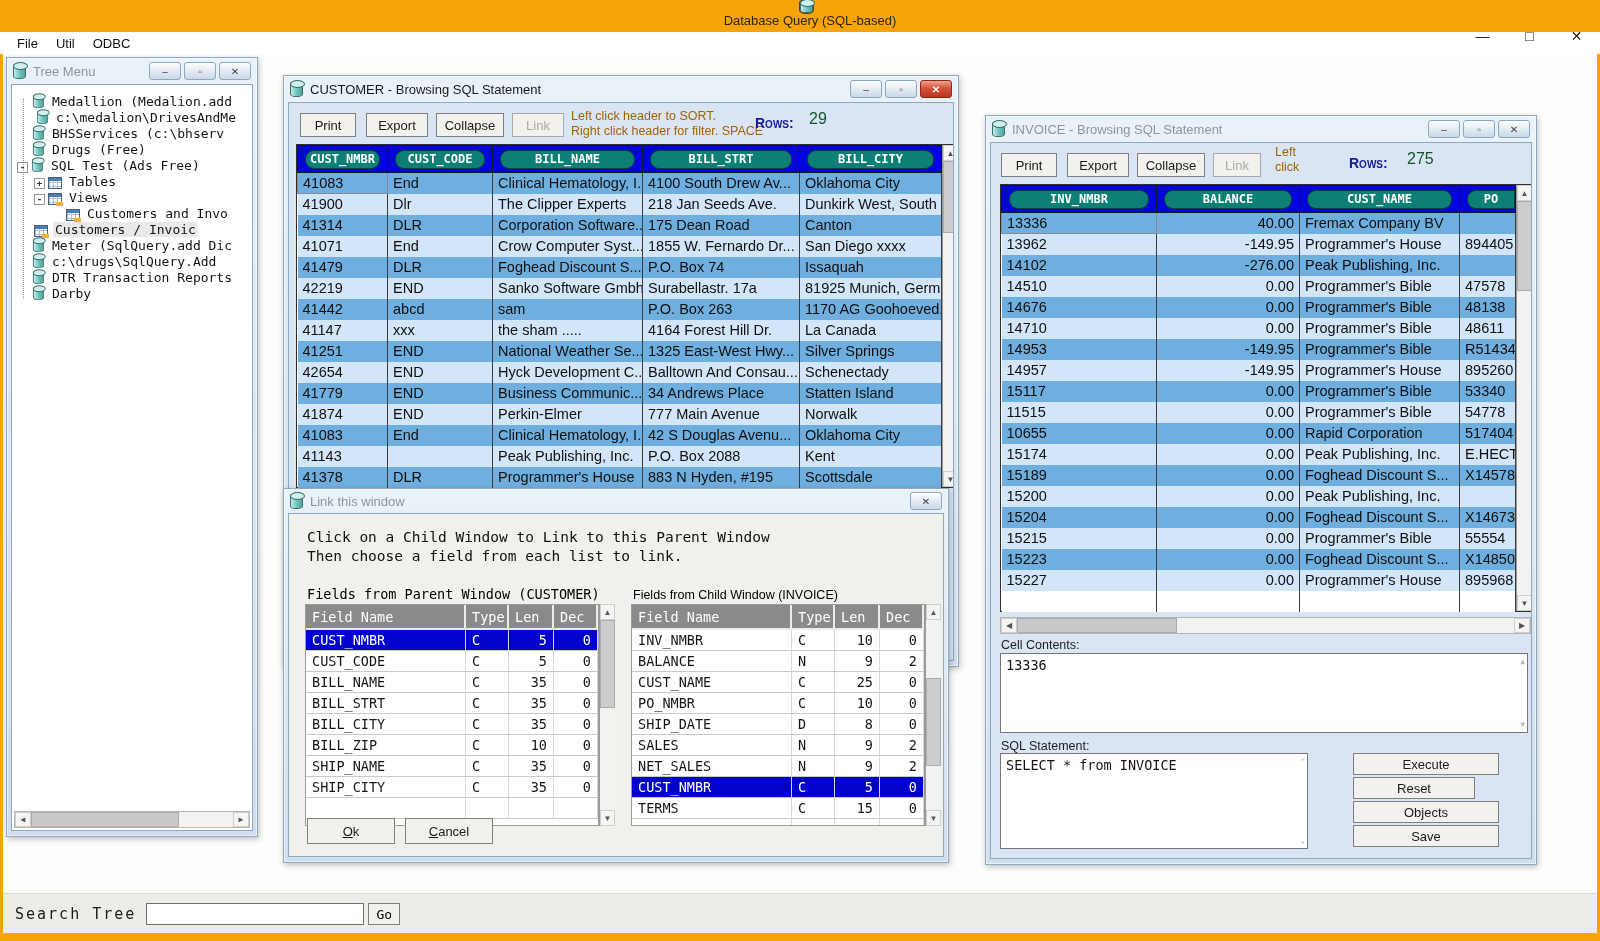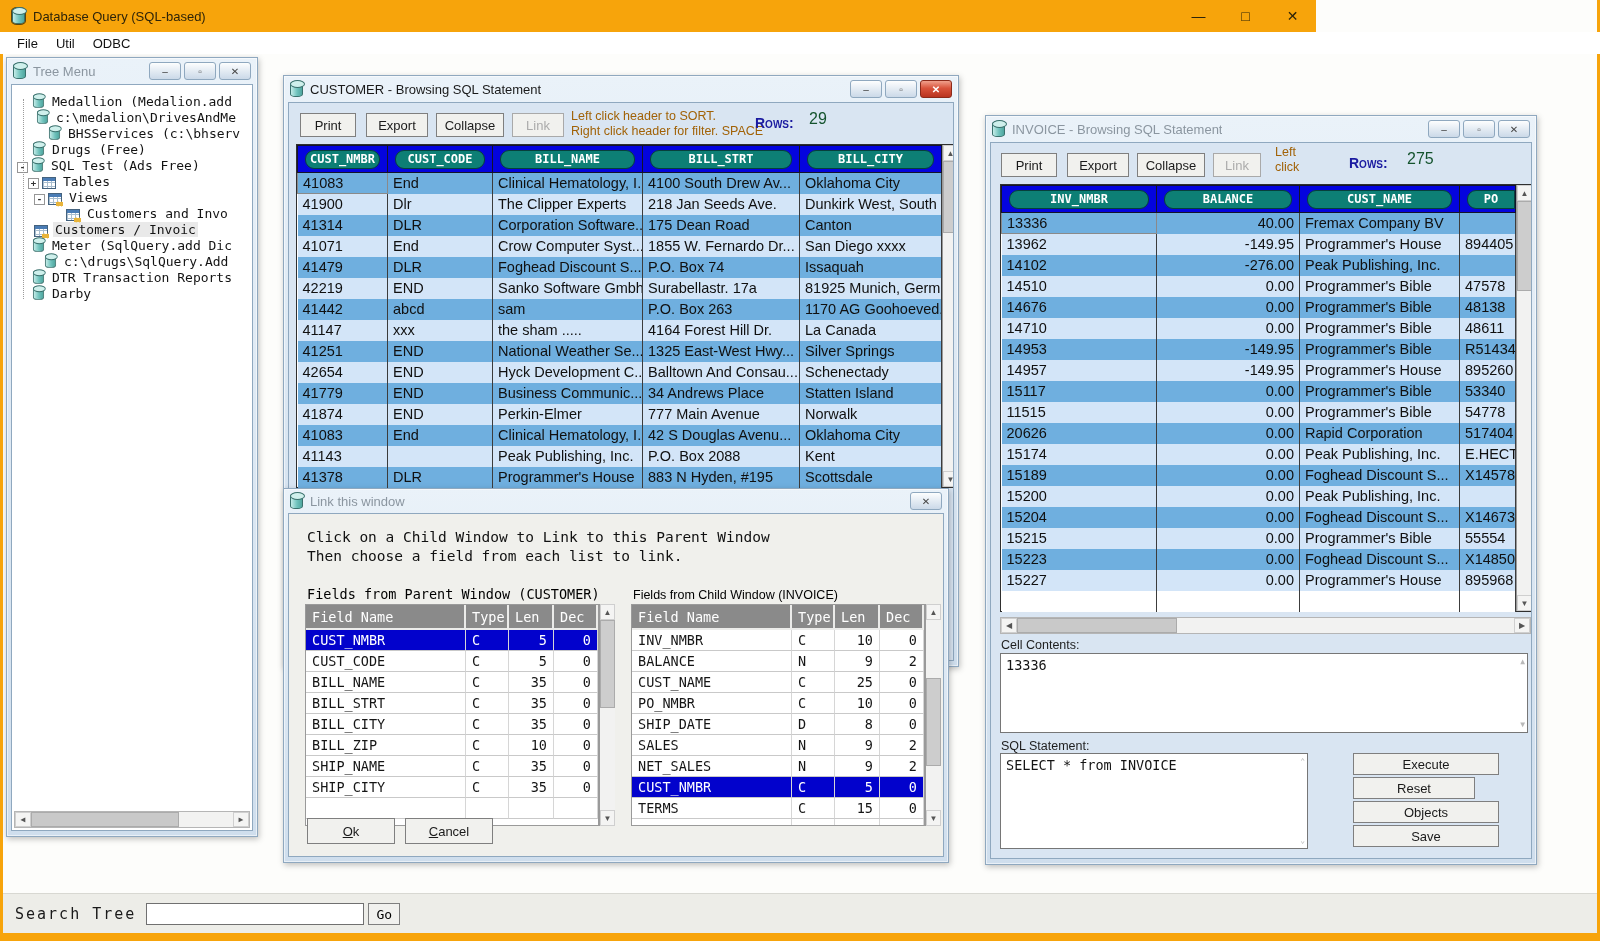--- a/index.html
+++ b/index.html
@@ -6,22 +6,22 @@
   html,body { background:#777; }
   .page { position:relative; width:1600px; height:941px; background:#FDFDFB;
           font-family:"Liberation Sans",sans-serif; overflow:hidden; }
 
   
   .edge { position:absolute; background:#F7A40B; z-index:50; }
   .edge-left  { left:0; top:0; bottom:0; width:3px; }
   .edge-right { right:0; top:0; bottom:0; width:3px; }
   .edge-bottom{ left:0; right:0; bottom:0; height:8px; }
 
-  .titlebar { position:absolute; left:0; top:0; width:1316px; height:32px; background:#F7A40B;
-              display:flex; align-items:center; padding-left:12px; z-index:60; }
+  .titlebar { position:absolute; left:0; top:0; width:1600px; height:32px; background:#F7A40B;
+              display:flex; align-items:center; padding-left:12px; z-index:60;flex-direction:column; }
   .titlebar .app-title { font-size:13px; color:#2E2409; margin-left:8px; }
   .cap-btns { margin-left:auto; display:flex; height:100%; }
   .cap-btn { width:47px; height:100%; display:flex; align-items:center; justify-content:center;
              font-size:14px; color:#2E2409; }
   .menubar { position:absolute; left:0; top:32px; width:1600px; height:22px; background:#FFFFFF;
              display:flex; align-items:center; padding-left:8px; z-index:55; }
   .menu-item { font-size:13px; color:#111; padding:2px 9px; }
 
   
   .win { position:absolute; background:linear-gradient(#EAF2F9,#CFDEED);
@@ -166,34 +166,34 @@
       <div class="tree">
         <span class="rail"></span>
         <div class="tree-row" style="padding-left:20px">
           <span class="db-icon"></span>
           <span class="tree-label">Medallion (Medalion.add</span>
           </div>
         <div class="tree-row" style="padding-left:24px">
           <span class="db-icon"></span>
           <span class="tree-label">c:\medalion\DrivesAndMe</span>
           </div>
-        <div class="tree-row" style="padding-left:36px">
+        <div class="tree-row" style="padding-left:20px">
           <span class="db-icon"></span>
           <span class="tree-label">BHSServices (c:\bhserv</span>
           </div>
         <div class="tree-row" style="padding-left:20px">
           <span class="db-icon"></span>
           <span class="tree-label">Drugs (Free)</span>
           </div>
         <div class="tree-row" style="padding-left:5px">
           <span class="exp minus"></span>
           <span class="db-icon"></span>
           <span class="tree-label">SQL Test (Ads Free)</span>
           </div>
-        <div class="tree-row" style="padding-left:16px">
+        <div class="tree-row" style="padding-left:22px">
           <span class="exp plus"></span>
           <span class="tbl-icon"></span>
           <span class="tree-label">Tables</span>
           </div>
         <div class="tree-row" style="padding-left:22px">
           <span class="exp minus"></span>
           <span class="tbl-icon view-icon"></span>
           <span class="tree-label">Views</span>
           </div>
         <div class="tree-row" style="padding-left:54px">
@@ -201,21 +201,21 @@
           <span class="tree-label">Customers and Invo</span>
           </div>
         <div class="tree-row hl" style="padding-left:22px">
           <span class="tbl-icon view-icon"></span>
           <span class="tree-label">Customers / Invoic</span>
           </div>
         <div class="tree-row" style="padding-left:20px">
           <span class="db-icon"></span>
           <span class="tree-label">Meter (SqlQuery.add Dic</span>
           </div>
-        <div class="tree-row" style="padding-left:32px">
+        <div class="tree-row" style="padding-left:20px">
           <span class="db-icon"></span>
           <span class="tree-label">c:\drugs\SqlQuery.Add</span>
           </div>
         <div class="tree-row" style="padding-left:20px">
           <span class="db-icon"></span>
           <span class="tree-label">DTR Transaction Reports</span>
           </div>
         <div class="tree-row" style="padding-left:20px">
           <span class="db-icon"></span>
           <span class="tree-label">Darby</span>
@@ -713,21 +713,21 @@
                 <td>Programmer's Bible</td>
                 <td>53340</td>
               </tr>
               <tr>
                 <td>11515</td>
                 <td>0.00</td>
                 <td>Programmer's Bible</td>
                 <td>54778</td>
               </tr>
               <tr>
-                <td>20626</td>
+                <td>10655</td>
                 <td>0.00</td>
                 <td>Rapid Corporation</td>
                 <td>517404</td>
               </tr>
               <tr>
                 <td>15174</td>
                 <td>0.00</td>
                 <td>Peak Publishing, Inc.</td>
                 <td>E.HECTO</td>
               </tr>

